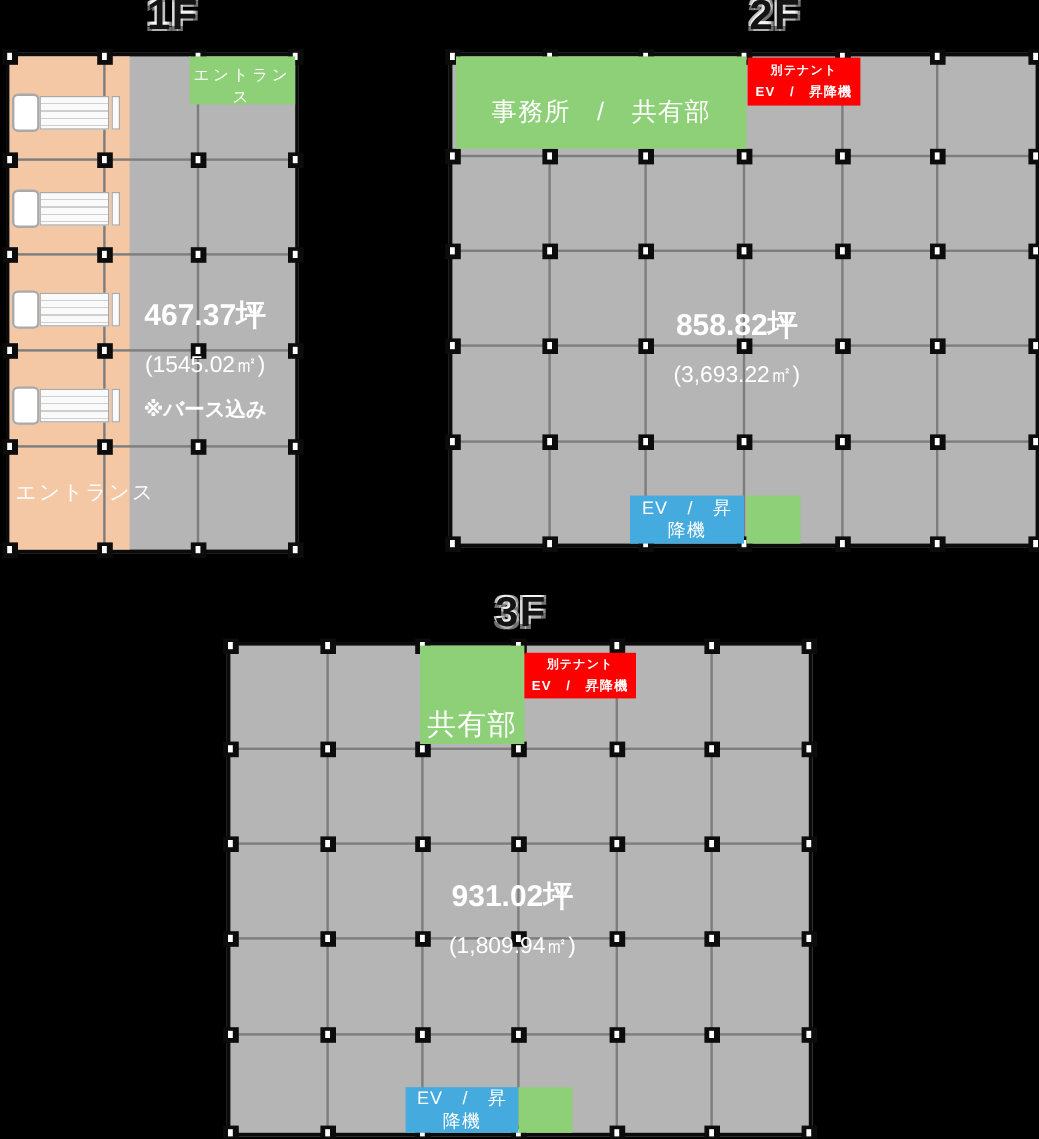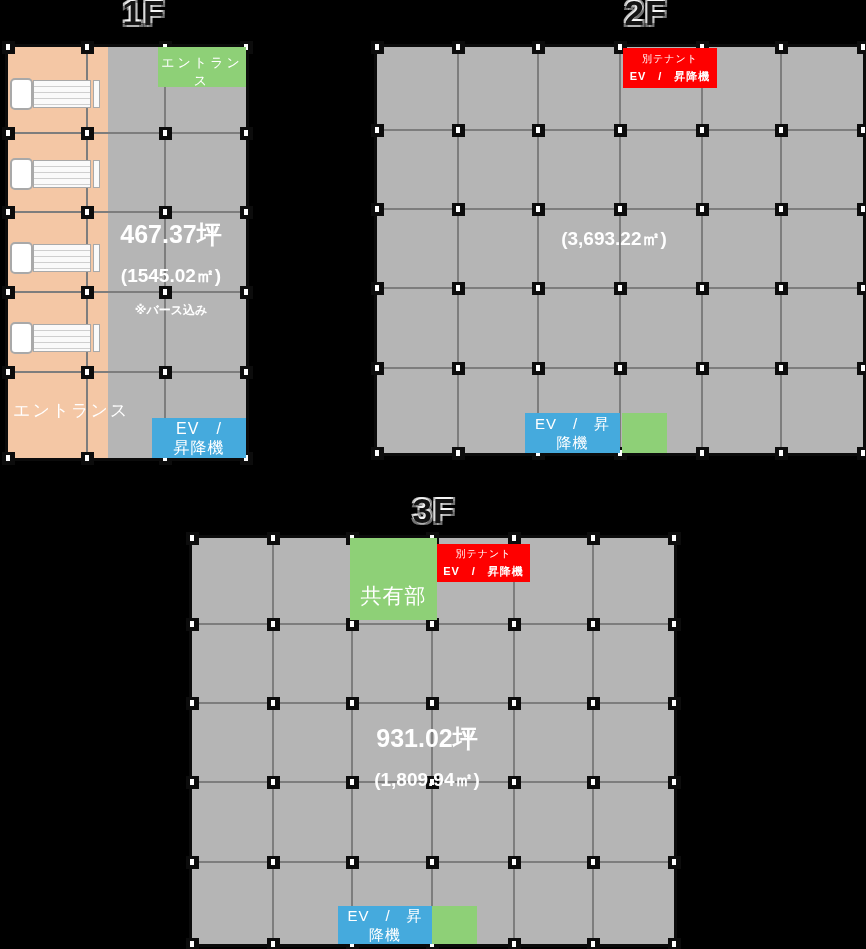--- a/index.html
+++ b/index.html
@@ -40,36 +40,36 @@
   .f1-entrance{left:150px;top:0;width:88px;height:40px;font-size:13px;letter-spacing:3px;padding-top:10px;}
   .f1-ev{left:144px;top:371px;width:94px;height:40px;font-size:16px;line-height:19px;letter-spacing:1px;}
 
   
   .f2-office{left:3px;top:0;width:242px;height:77px;font-size:21px;letter-spacing:1px;padding-top:14px;}
   .f2-tenant{left:246px;top:1px;width:94px;height:40px;}
   .f2-ev{left:148px;top:366px;width:95px;height:40px;font-size:15px;line-height:19px;letter-spacing:1px;}
   .f2-greenbox{left:245px;top:366px;width:45px;height:40px;}
 
   
-  .f3-common{left:158px;top:0;width:87px;height:82px;font-size:21px;letter-spacing:1px;justify-content:flex-end;padding-bottom:10px;}
+  .f3-common{left:158px;top:0;width:87px;height:82px;font-size:24px;letter-spacing:1px;justify-content:flex-end;}
   .f3-tenant{left:245px;top:6px;width:93px;height:38px;}
   .f3-ev{left:146px;top:368px;width:94px;height:38px;font-size:15px;line-height:19px;letter-spacing:1px;}
   .f3-greenbox{left:240px;top:368px;width:45px;height:38px;}
 
-  .tenant-line1{font-size:10px;letter-spacing:1px;margin-bottom:3px;}
+  .tenant-line1{font-size:10px;letter-spacing:1px;margin-bottom:3px;font-weight:bold;}
   .tenant-line2{font-size:11px;font-weight:bold;letter-spacing:1px;}
 
   
-  .area-block{position:absolute;transform:translateX(-50%);text-align:center;color:#fff;white-space:nowrap;}
+  .area-block{position:absolute;transform:translateX(-50%);text-align:center;color:#fff;white-space:nowrap;margin-top:28px;}
   .f1-area{left:163px;top:171px;}
   .f2-area{left:237px;top:179px;}
-  .f3-area{left:235px;top:184px;}
+  .f3-area{left:235px;top:164px;}
   .area-tsubo{font-size:25px;font-weight:bold;margin-bottom:12px;}
-  .area-m2{font-size:19px;font-weight:700;margin-bottom:13px;}
-  .area-note{font-size:12px;font-weight:600;}
+  .area-m2{font-size:19px;font-weight:400;margin-bottom:13px;}
+  .area-note{font-size:17px;font-weight:600;}
 
   
   .truck{position:absolute;left:2px;width:90px;height:32px;}
   .truck-cab{position:absolute;left:0;top:0;width:23px;height:32px;background:#fff;border:2px solid #a9a9a9;border-radius:5px;box-sizing:border-box;}
   .truck-bed{position:absolute;left:23px;top:2px;width:58px;height:28px;background:#fafafa;border:1px solid #a9a9a9;box-sizing:border-box;
      background-image:repeating-linear-gradient(to bottom,#fafafa 0 5px,#cfcfcf 5px 6px);}
   .truck-tail{position:absolute;right:0;top:2px;width:7px;height:28px;background:#fafafa;border:1px solid #a9a9a9;box-sizing:border-box;}
 </style>
 </head>
 <body>
@@ -138,24 +138,20 @@
       </div>
     <div class="zone green f1-entrance">
       <span>エントランス</span>
     </div>
     <div class="area-block f1-area">
       <div class="area-tsubo">467.37坪</div>
       <div class="area-m2">(1545.02㎡)</div>
       <div class="area-note">※バース込み</div>
     </div>
     <div class="berth-label">エントランス</div>
-    <div class="zone blue f1-ev">
-      <span>EV　/</span>
-      <span>昇降機</span>
-    </div>
   </div>
 
   <div class="floor" id="floor-2">
     <div class="grid-layer">
         <div class="gl-v" style="left: 80px; height: 406px;"></div>
         <div class="gl-v" style="left: 160px; height: 406px;"></div>
         <div class="gl-v" style="left: 242px; height: 406px;"></div>
         <div class="gl-v" style="left: 324px; height: 406px;"></div>
         <div class="gl-v" style="left: 403px; height: 406px;"></div>
         <div class="gl-h" style="top: 82px; width: 486px;"></div>
@@ -198,25 +194,29 @@
         <div class="marker" style="left: 398px; top: 235px;"></div>
         <div class="marker" style="left: 398px; top: 315px;"></div>
         <div class="marker" style="left: 398px; top: 400px;"></div>
         <div class="marker" style="left: 480px; top: -6px;"></div>
         <div class="marker" style="left: 480px; top: 77px;"></div>
         <div class="marker" style="left: 480px; top: 156px;"></div>
         <div class="marker" style="left: 480px; top: 235px;"></div>
         <div class="marker" style="left: 480px; top: 315px;"></div>
         <div class="marker" style="left: 480px; top: 400px;"></div>
       </div>
+    <div class="zone green f2-office">
+      <span>事務所　/　共有部</span>
+    </div>
     <div class="zone red f2-tenant">
       <span class="tenant-line1">別テナント</span>
       <span class="tenant-line2">EV　/　昇降機</span>
     </div>
     <div class="area-block f2-area">
+      <div class="area-tsubo">858.82坪</div>
       <div class="area-m2">(3,693.22㎡)</div>
     </div>
     <div class="zone blue f2-ev">
       <span>EV　/　昇</span>
       <span>降機</span>
     </div>
     <div class="zone green f2-greenbox"></div>
   </div>
 
   <div class="floor" id="floor-3">

